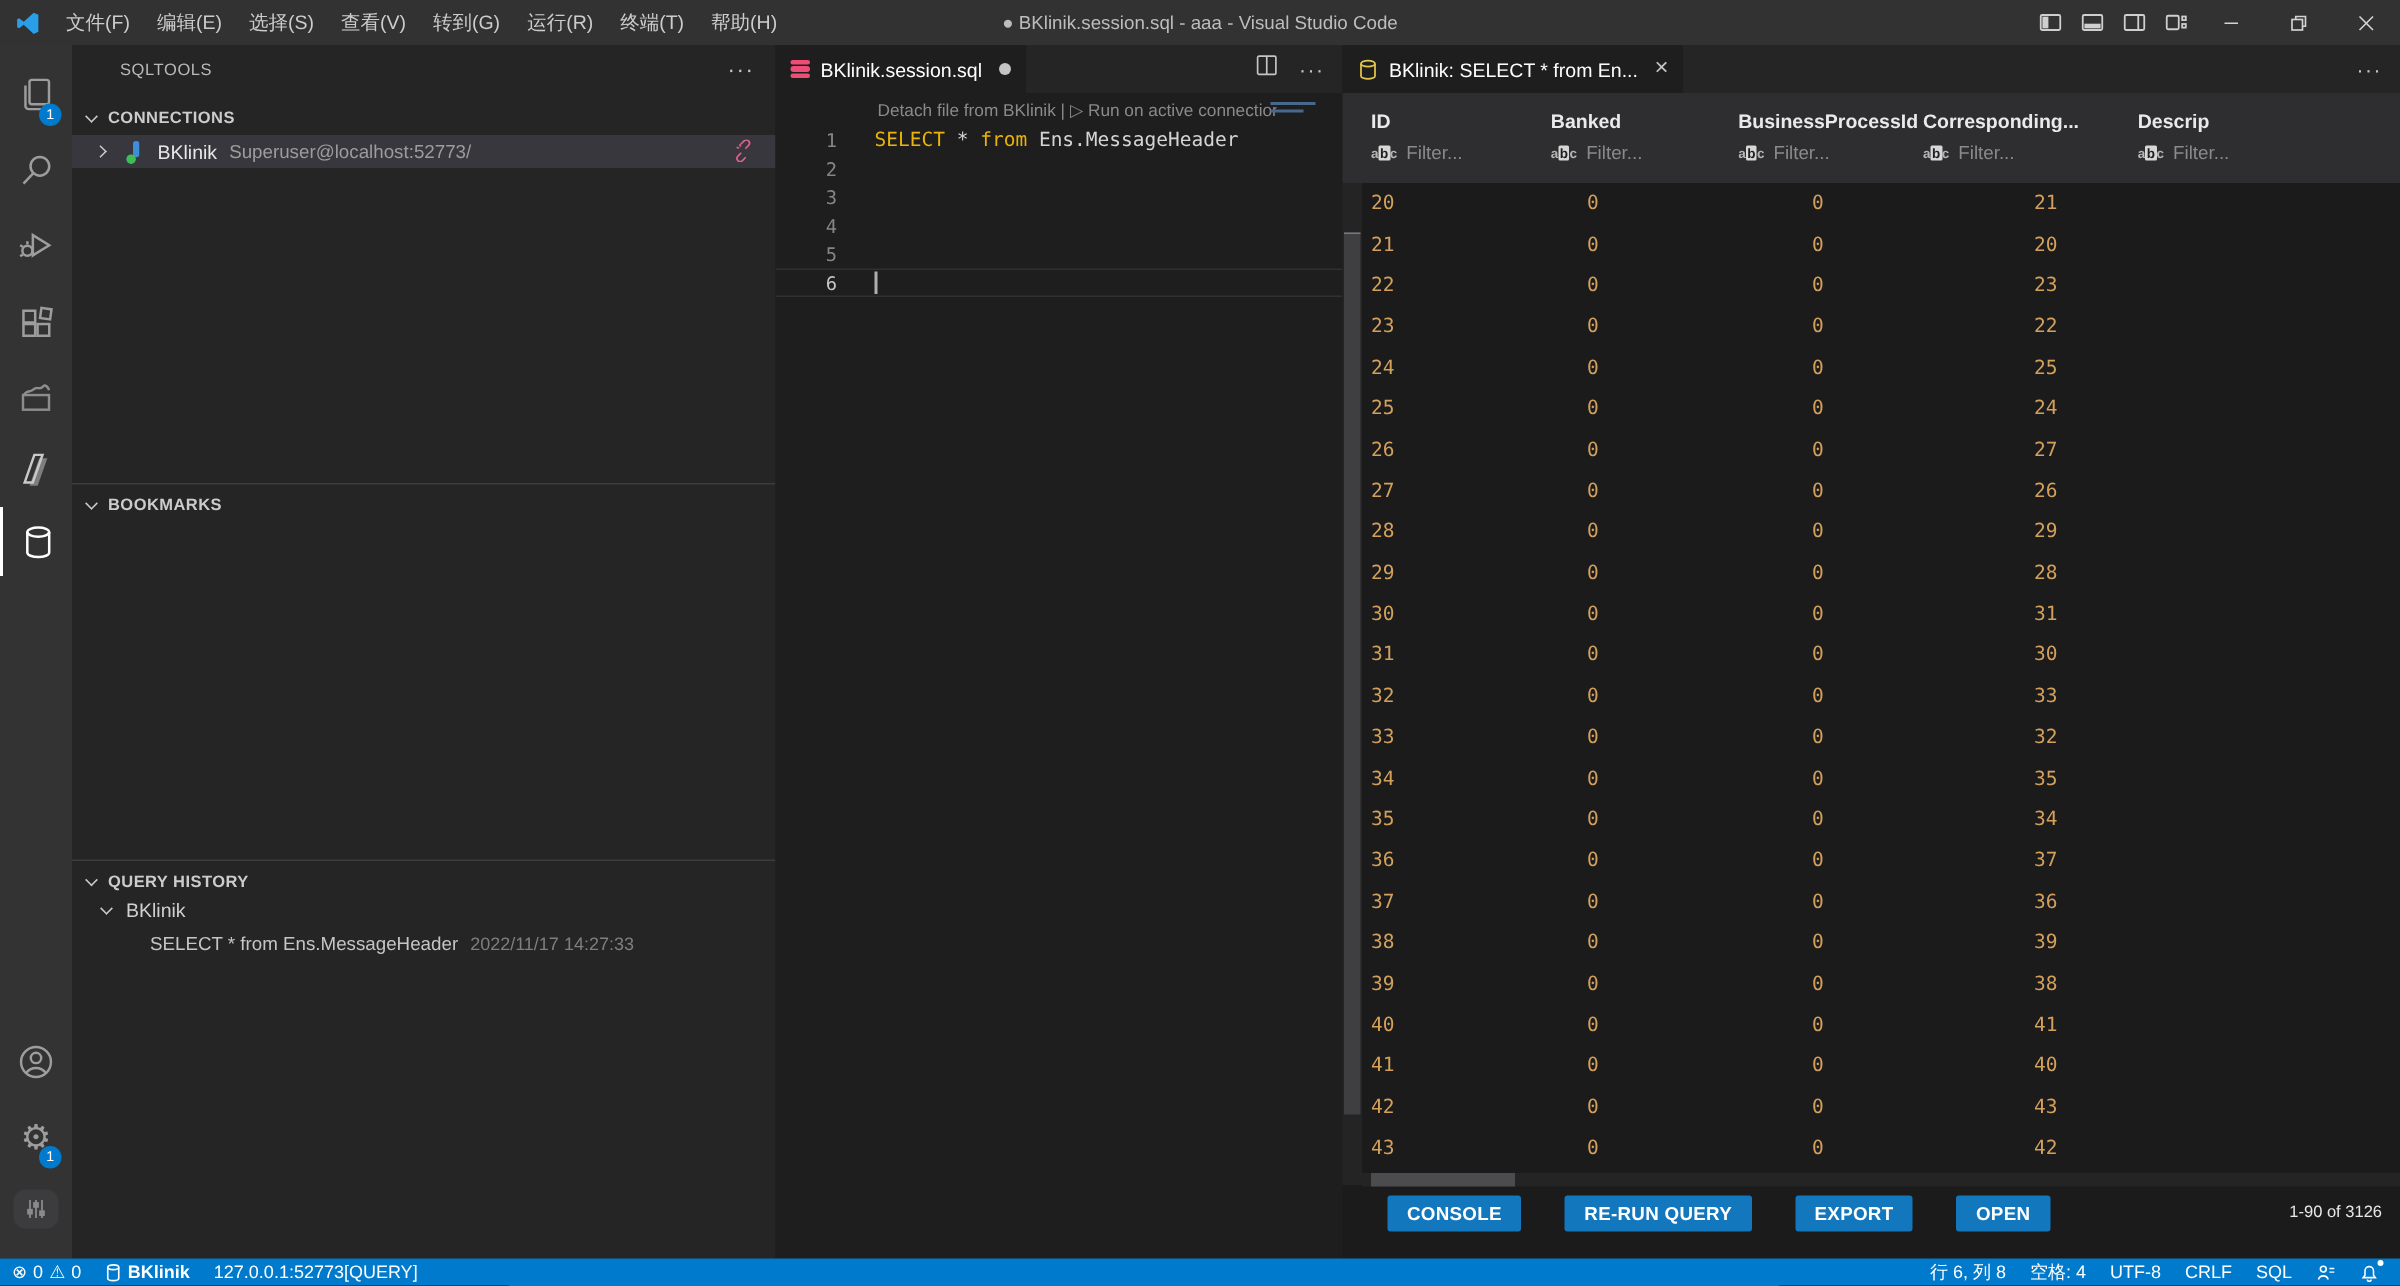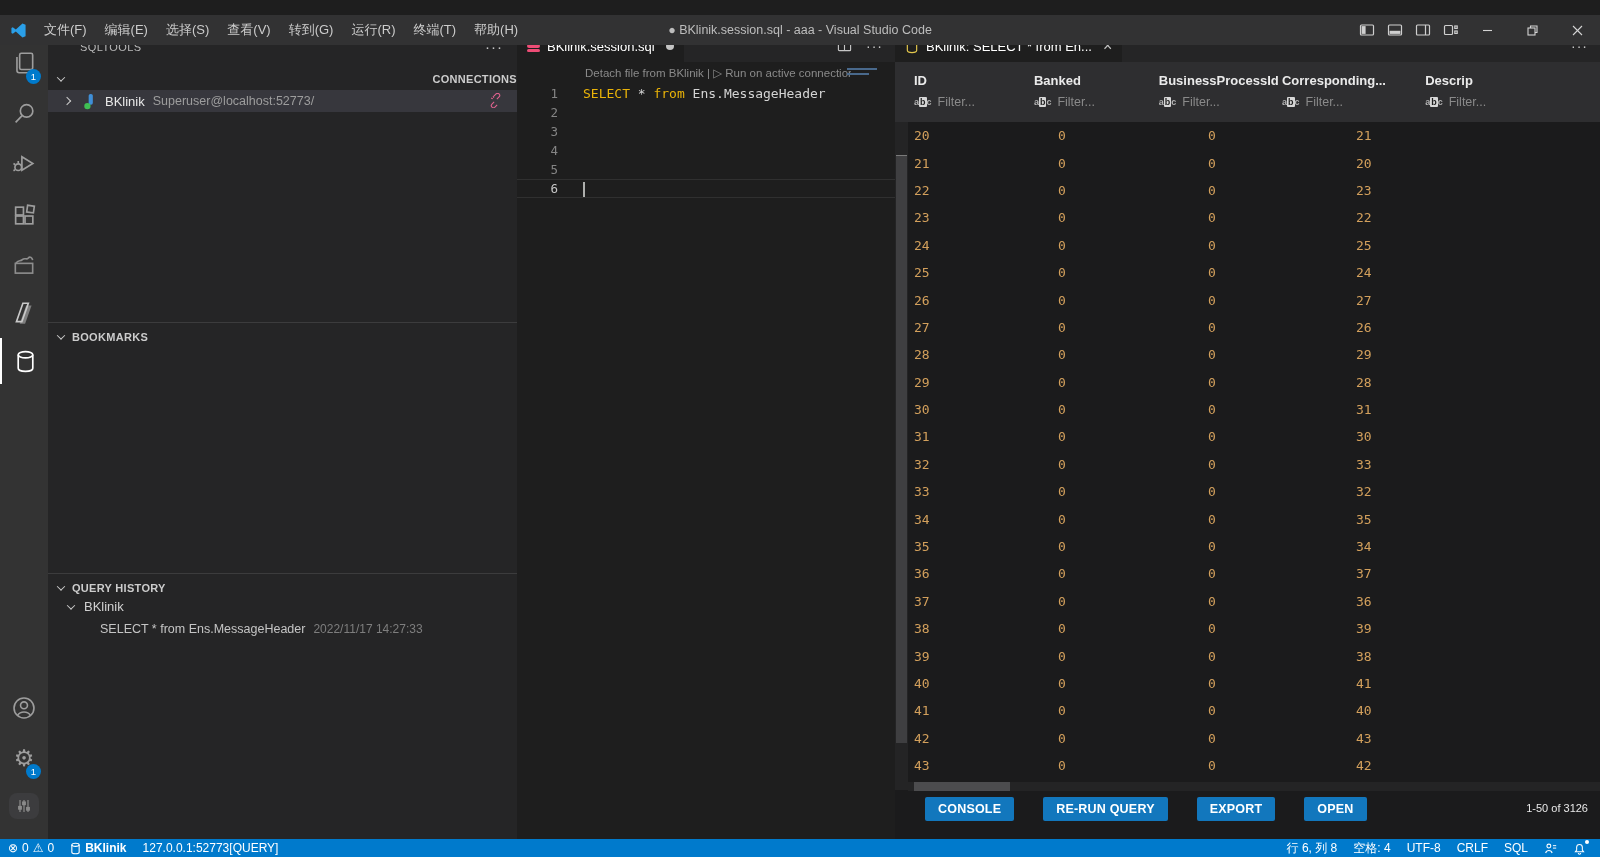--- a/index.html
+++ b/index.html
@@ -1,20 +1,20 @@
 <!DOCTYPE html>
 <html><head>
 <meta charset="utf-8">
 <style>
   * { box-sizing: border-box; margin: 0; padding: 0; }
   html,body { width:1600px; height:857px; overflow:hidden; background:#1e1e1e;
               font-family:"Liberation Sans", sans-serif; }
 
   
-  #titlebar { position:absolute; top:15px; left:0; width:1600px; height:30px; background:#323233;
+  #titlebar { position:absolute; top:0; left:0; width:1600px; height:30px; background:#323233;
               display:flex; align-items:center; color:#cccccc; font-size:13px; z-index:30;justify-content:center; }
   #vscode-logo { margin:0 8px 0 10px; display:flex; }
   #menu-bar { display:flex; height:30px; align-items:center; }
   .menu-item { padding:0 9px; line-height:30px; cursor:default; }
   #window-title { position:absolute; left:0; right:0; text-align:center; color:#bdbdbd; font-size:12.5px; pointer-events:none; }
   #win-right { margin-left:auto; display:flex; align-items:center; height:30px; z-index:2; }
   .layout-btn { width:28px; height:30px; display:flex; align-items:center; justify-content:center; }
   .win-btn { width:45px; height:30px; display:flex; align-items:center; justify-content:center; }
 
   
@@ -26,21 +26,21 @@
   .tune-bg { width:30px; height:26px; border-radius:8px; background:#3c3c3e; display:flex; align-items:center; justify-content:center; }
 
   
   #sidebar { position:absolute; top:30px; left:48px; width:469px; height:809px; background:#252526; color:#cccccc; }
   #sidebar-title { height:35px; line-height:35px; padding-left:32px; font-size:11px; color:#b9b9b9; letter-spacing:.4px; }
   #sidebar-actions { position:absolute; top:8px; right:14px; color:#c5c5c5; font-size:15px; }
   .sect-header { display:flex; align-items:center; height:22px; font-size:11px; font-weight:bold; color:#cccccc; padding-left:8px; letter-spacing:.3px; }
   .chev { display:inline-block; width:6px; height:6px; border-right:1.3px solid #cccccc; border-bottom:1.3px solid #cccccc; margin:0 8px 0 2px; }
   .chev.down { transform:rotate(45deg) translate(-1px,-1px); }
   .chev.right { transform:rotate(-45deg); }
-  #connections-header { position:absolute; top:38px; left:0; right:0;justify-content:space-between; }
+  #connections-header { position:absolute; top:38px; left:0; right:0; }
   #connection-row { position:absolute; top:60px; left:0; right:0; height:22px; background:#37373d;
                     display:flex; align-items:center; font-size:13px; }
   #connection-row .name { color:#e8e8e8; margin-right:8px; }
   #connection-row .detail { color:#9d9d9d; font-size:12.5px; }
   #disconnect { position:absolute; right:14px; top:3px; }
   #bookmarks-header { position:absolute; top:292px; left:0; right:0; border-top:1px solid rgba(204,204,204,.14); padding-top:2px; height:26px; }
   #qh-header { position:absolute; top:543px; left:0; right:0; border-top:1px solid rgba(204,204,204,.14); padding-top:2px; height:26px; }
   #qh-group { position:absolute; top:566px; left:0; right:0; height:21px; display:flex; align-items:center; padding-left:18px; font-size:13px; color:#d0d0d0; }
   #qh-item { position:absolute; top:588px; left:0; right:0; height:21px; display:flex; align-items:center; padding-left:52px; font-size:12.5px; color:#c5c5c5; white-space:nowrap; }
   #qh-item .ts { color:#7e7e7e; margin-left:8px; font-size:12px; }
@@ -557,21 +557,21 @@
   <div id="hscroll">
       <div id="hthumb"></div>
     </div>
 
   <div id="res-buttons">
       <button class="res-btn">CONSOLE</button>
       <button class="res-btn">RE-RUN QUERY</button>
       <button class="res-btn">EXPORT</button>
       <button class="res-btn">OPEN</button>
     </div>
-  <div id="pagination">1-50 of 3126</div>
+  <div id="pagination">1-90 of 3126</div>
 </div>
 
 <div id="statusbar">
   <div class="sb-item">
     <span class="sb-ico">⊗</span>
     <span>0</span>
     <span class="sb-ico">⚠</span>
     <span>0</span>
   </div>
   <div class="sb-item" style="font-weight:bold">

